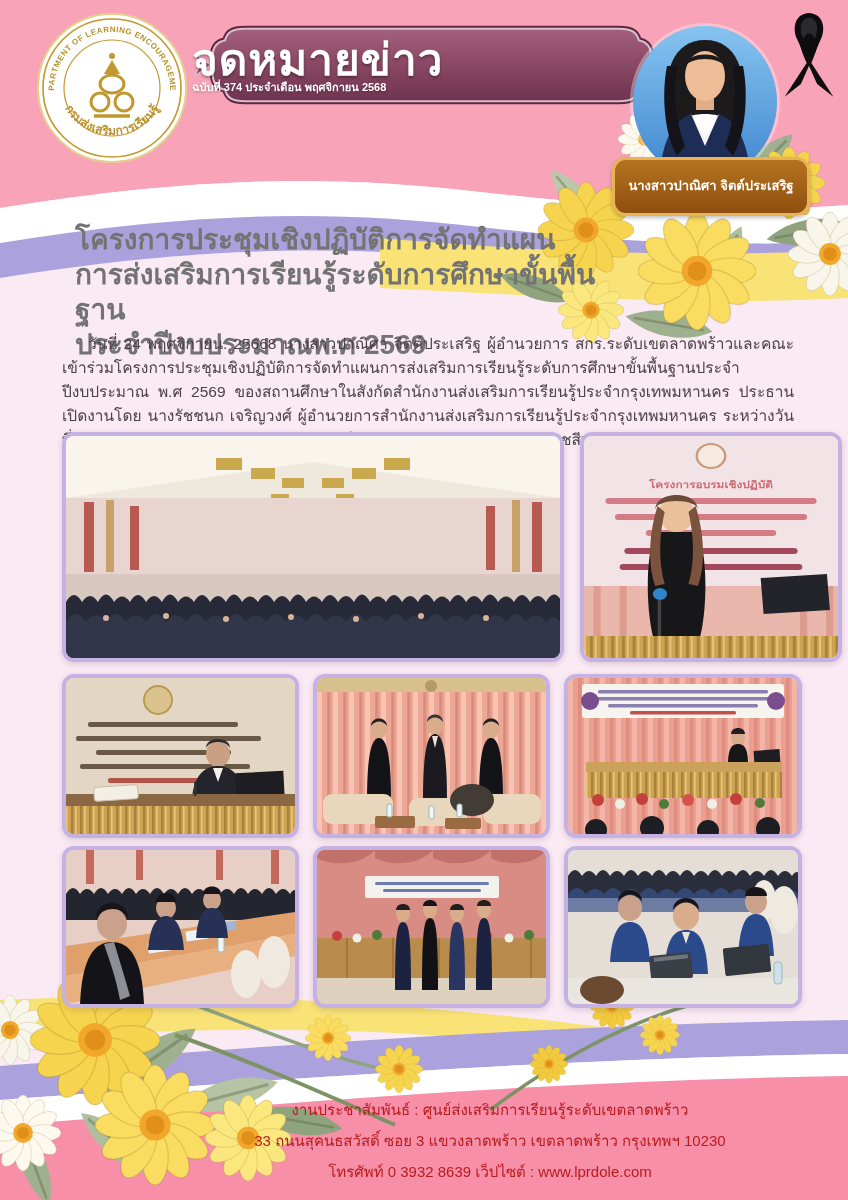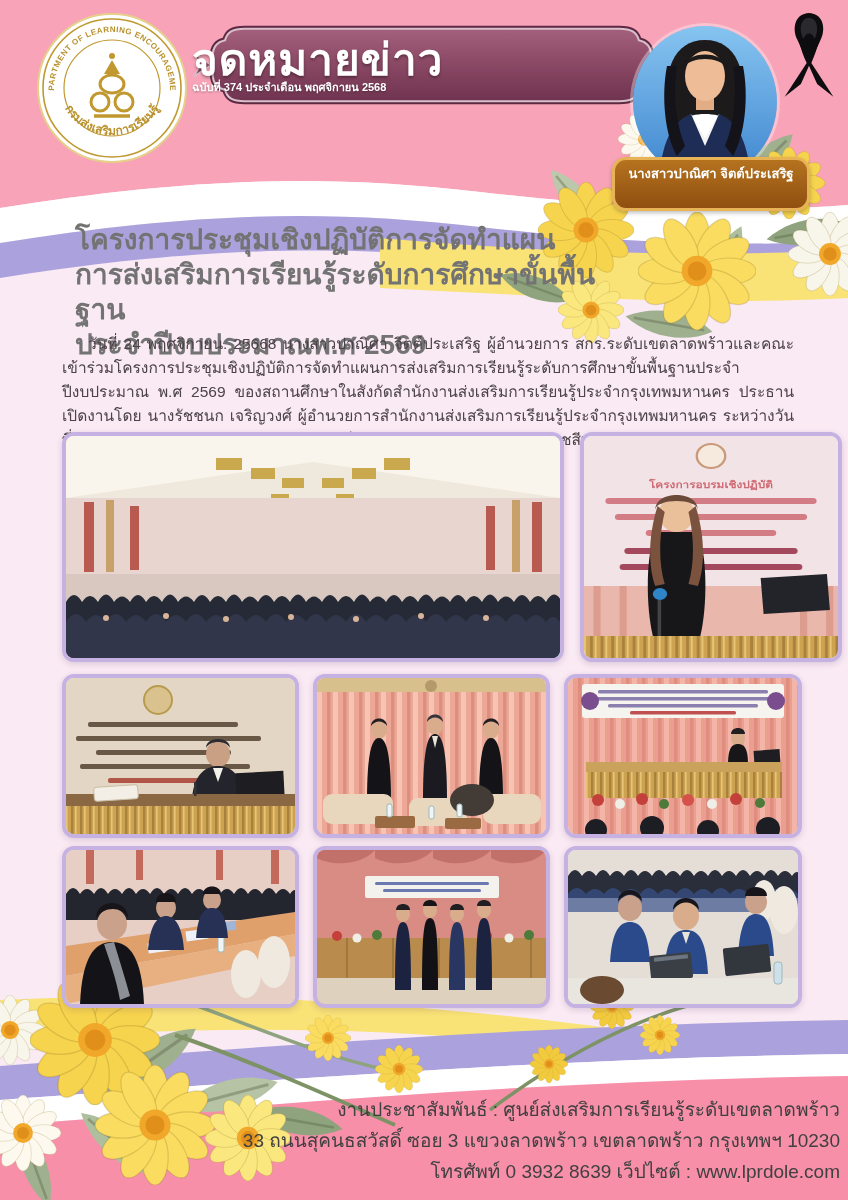--- a/index.html
+++ b/index.html
@@ -18,37 +18,37 @@
   .banner-sub{top:56px;font-size:11px;font-weight:bold;text-shadow:0 1px 2px rgba(0,0,0,.3);}
 
   
   .portrait{left:633px;top:26px;width:144px;height:152px;border-radius:50%;overflow:hidden;
             box-shadow:0 0 0 3px rgba(255,255,255,.35);}
   .caption{
     left:612px;top:157px;width:198px;min-height:54px;box-sizing:border-box;
     background:linear-gradient(#b5731f,#8f4f10);
     border:3px solid #e8b357;border-radius:14px;
     color:#fff;text-align:center;font-weight:bold;font-size:13px;line-height:1.6;
-    padding:4px 4px;box-shadow:0 2px 4px rgba(0,0,0,.25);
+    padding:16px 4px;box-shadow:0 2px 4px rgba(0,0,0,.25);
   }
 
   
   .headline{left:75px;top:222px;width:545px;color:#737373;font-weight:bold;
             font-size:28px;line-height:35px;}
   .bodytext{left:62px;top:332px;width:732px;color:#4b4347;font-size:15.5px;
             line-height:24px;text-align:justify;text-indent:26px;}
 
   
   .photo{border:4px solid #c5b2e2;border-radius:12px;overflow:hidden;background:#eee;
          box-shadow:0 2px 6px rgba(80,50,90,.18);box-sizing:border-box;}
   .photo svg{width:100%;height:100%;}
 
   
-  .footer{left:140px;top:1094px;width:700px;text-align:right;color:#404040;
-          font-size:19px;line-height:31px;}
+  .footer{left:140px;top:1094px;width:700px;text-align:center;color:#b91c1c;
+          font-size:15px;line-height:31px;}
 
   .nosel{user-select:none;}
 </style>
 </head>
 <body>
 
 <div class="page nosel">
 
   <svg width="0" height="0" style="position:absolute">
     <defs>

